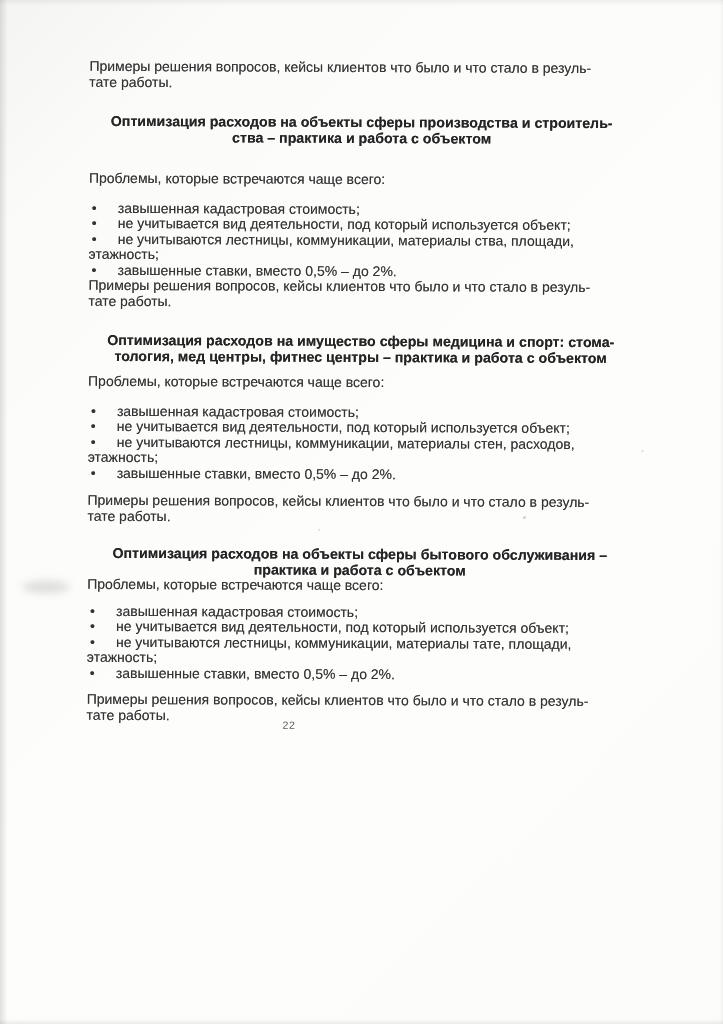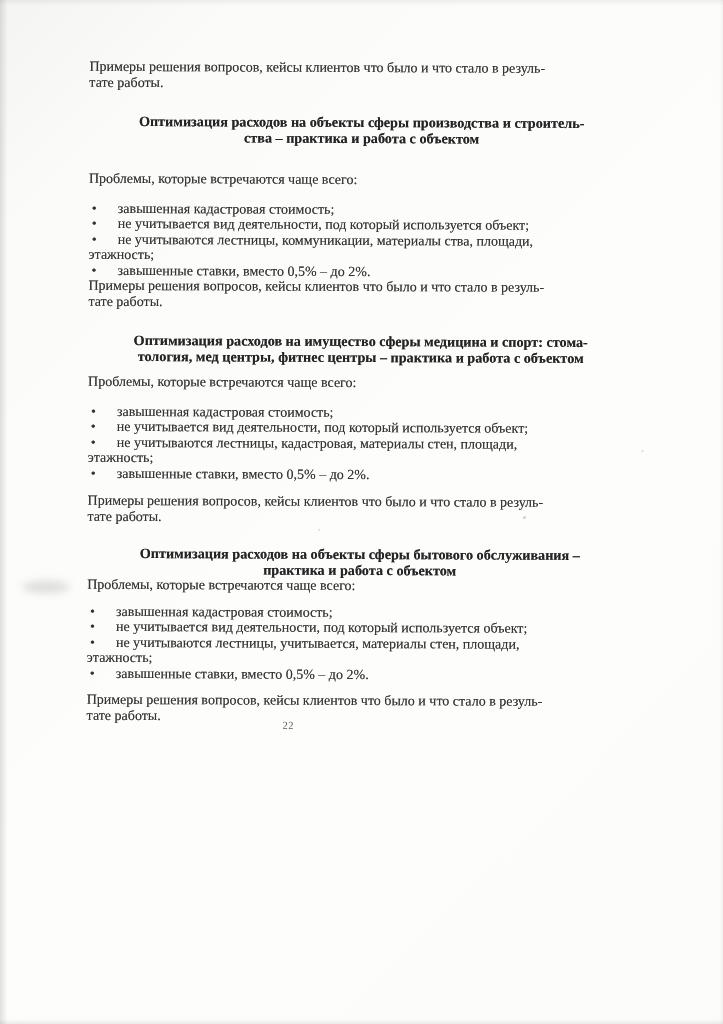--- a/index.html
+++ b/index.html
@@ -3,21 +3,21 @@
 <meta charset="utf-8">
 <style>
   * { margin:0; padding:0; box-sizing:border-box; }
   html,body { background:#ffffff; }
   .page {
     position:relative;
     width:723px;
     height:1024px;
     overflow:hidden;
     background:linear-gradient(135deg, #f4f4f2 0%, #fbfbfa 14%, #fdfdfc 55%, #fcfcfb 100%);
-    font-family:Liberation Serif, serif;
+    font-family:Liberation Sans, sans-serif;
   }
   .edge { position:absolute; pointer-events:none; }
   .edge-left   { left:0; top:0; width:9px; height:100%;
                  background:linear-gradient(to right, rgba(118,118,115,0.22), rgba(118,118,115,0) 85%); }
   .edge-top    { left:0; top:0; width:100%; height:6px;
                  background:linear-gradient(to bottom, rgba(118,118,115,0.10), rgba(118,118,115,0)); }
   .edge-bottom { left:0; bottom:0; width:100%; height:5px;
                  background:linear-gradient(to top, rgba(118,118,115,0.13), rgba(118,118,115,0)); }
   .edge-right  { right:0; top:0; width:4px; height:100%;
                  background:linear-gradient(to left, rgba(118,118,115,0.07), rgba(118,118,115,0)); }
@@ -82,36 +82,36 @@
 тате работы.</p>
     </section>
 
     <section>
       <h2 class="h mt24">Оптимизация расходов на имущество сферы медицина и спорт: стома-
 тология, мед центры, фитнес центры – практика и работа с объектом</h2>
       <p class="para mt10">Проблемы, которые встречаются чаще всего:</p>
       <div class="bullets mt14">
         <div class="bullet"><span class="dot">•</span><span>завышенная кадастровая стоимость;</span></div>
         <div class="bullet"><span class="dot">•</span><span>не учитывается вид деятельности, под который используется объект;</span></div>
-        <div class="bullet"><span class="dot">•</span><span>не учитываются лестницы, кадастровая, материалы стен, площади,
+        <div class="bullet"><span class="dot">•</span><span>не учитываются лестницы, коммуникации, материалы стен, расходов,
 этажность;</span></div>
         <div class="bullet"><span class="dot">•</span><span>завышенные ставки, вместо 0,5% – до 2%.</span></div>
       </div>
       <p class="para mt12">Примеры решения вопросов, кейсы клиентов что было и что стало в резуль-
 тате работы.</p>
     </section>
 
     <section>
       <h2 class="h mt22">Оптимизация расходов на объекты сферы бытового обслуживания –
 практика и работа с объектом</h2>
       <p class="para mt0">Проблемы, которые встречаются чаще всего:</p>
       <div class="bullets mt11">
         <div class="bullet"><span class="dot">•</span><span>завышенная кадастровая стоимость;</span></div>
         <div class="bullet"><span class="dot">•</span><span>не учитывается вид деятельности, под который используется объект;</span></div>
-        <div class="bullet"><span class="dot">•</span><span>не учитываются лестницы, учитывается, материалы стен, площади,
+        <div class="bullet"><span class="dot">•</span><span>не учитываются лестницы, коммуникации, материалы тате, площади,
 этажность;</span></div>
         <div class="bullet"><span class="dot">•</span><span>завышенные ставки, вместо 0,5% – до 2%.</span></div>
       </div>
       <p class="para mt11">Примеры решения вопросов, кейсы клиентов что было и что стало в резуль-
 тате работы.</p>
     </section>
 
     <div class="pagenum">22</div>
   </div>
 </div>

